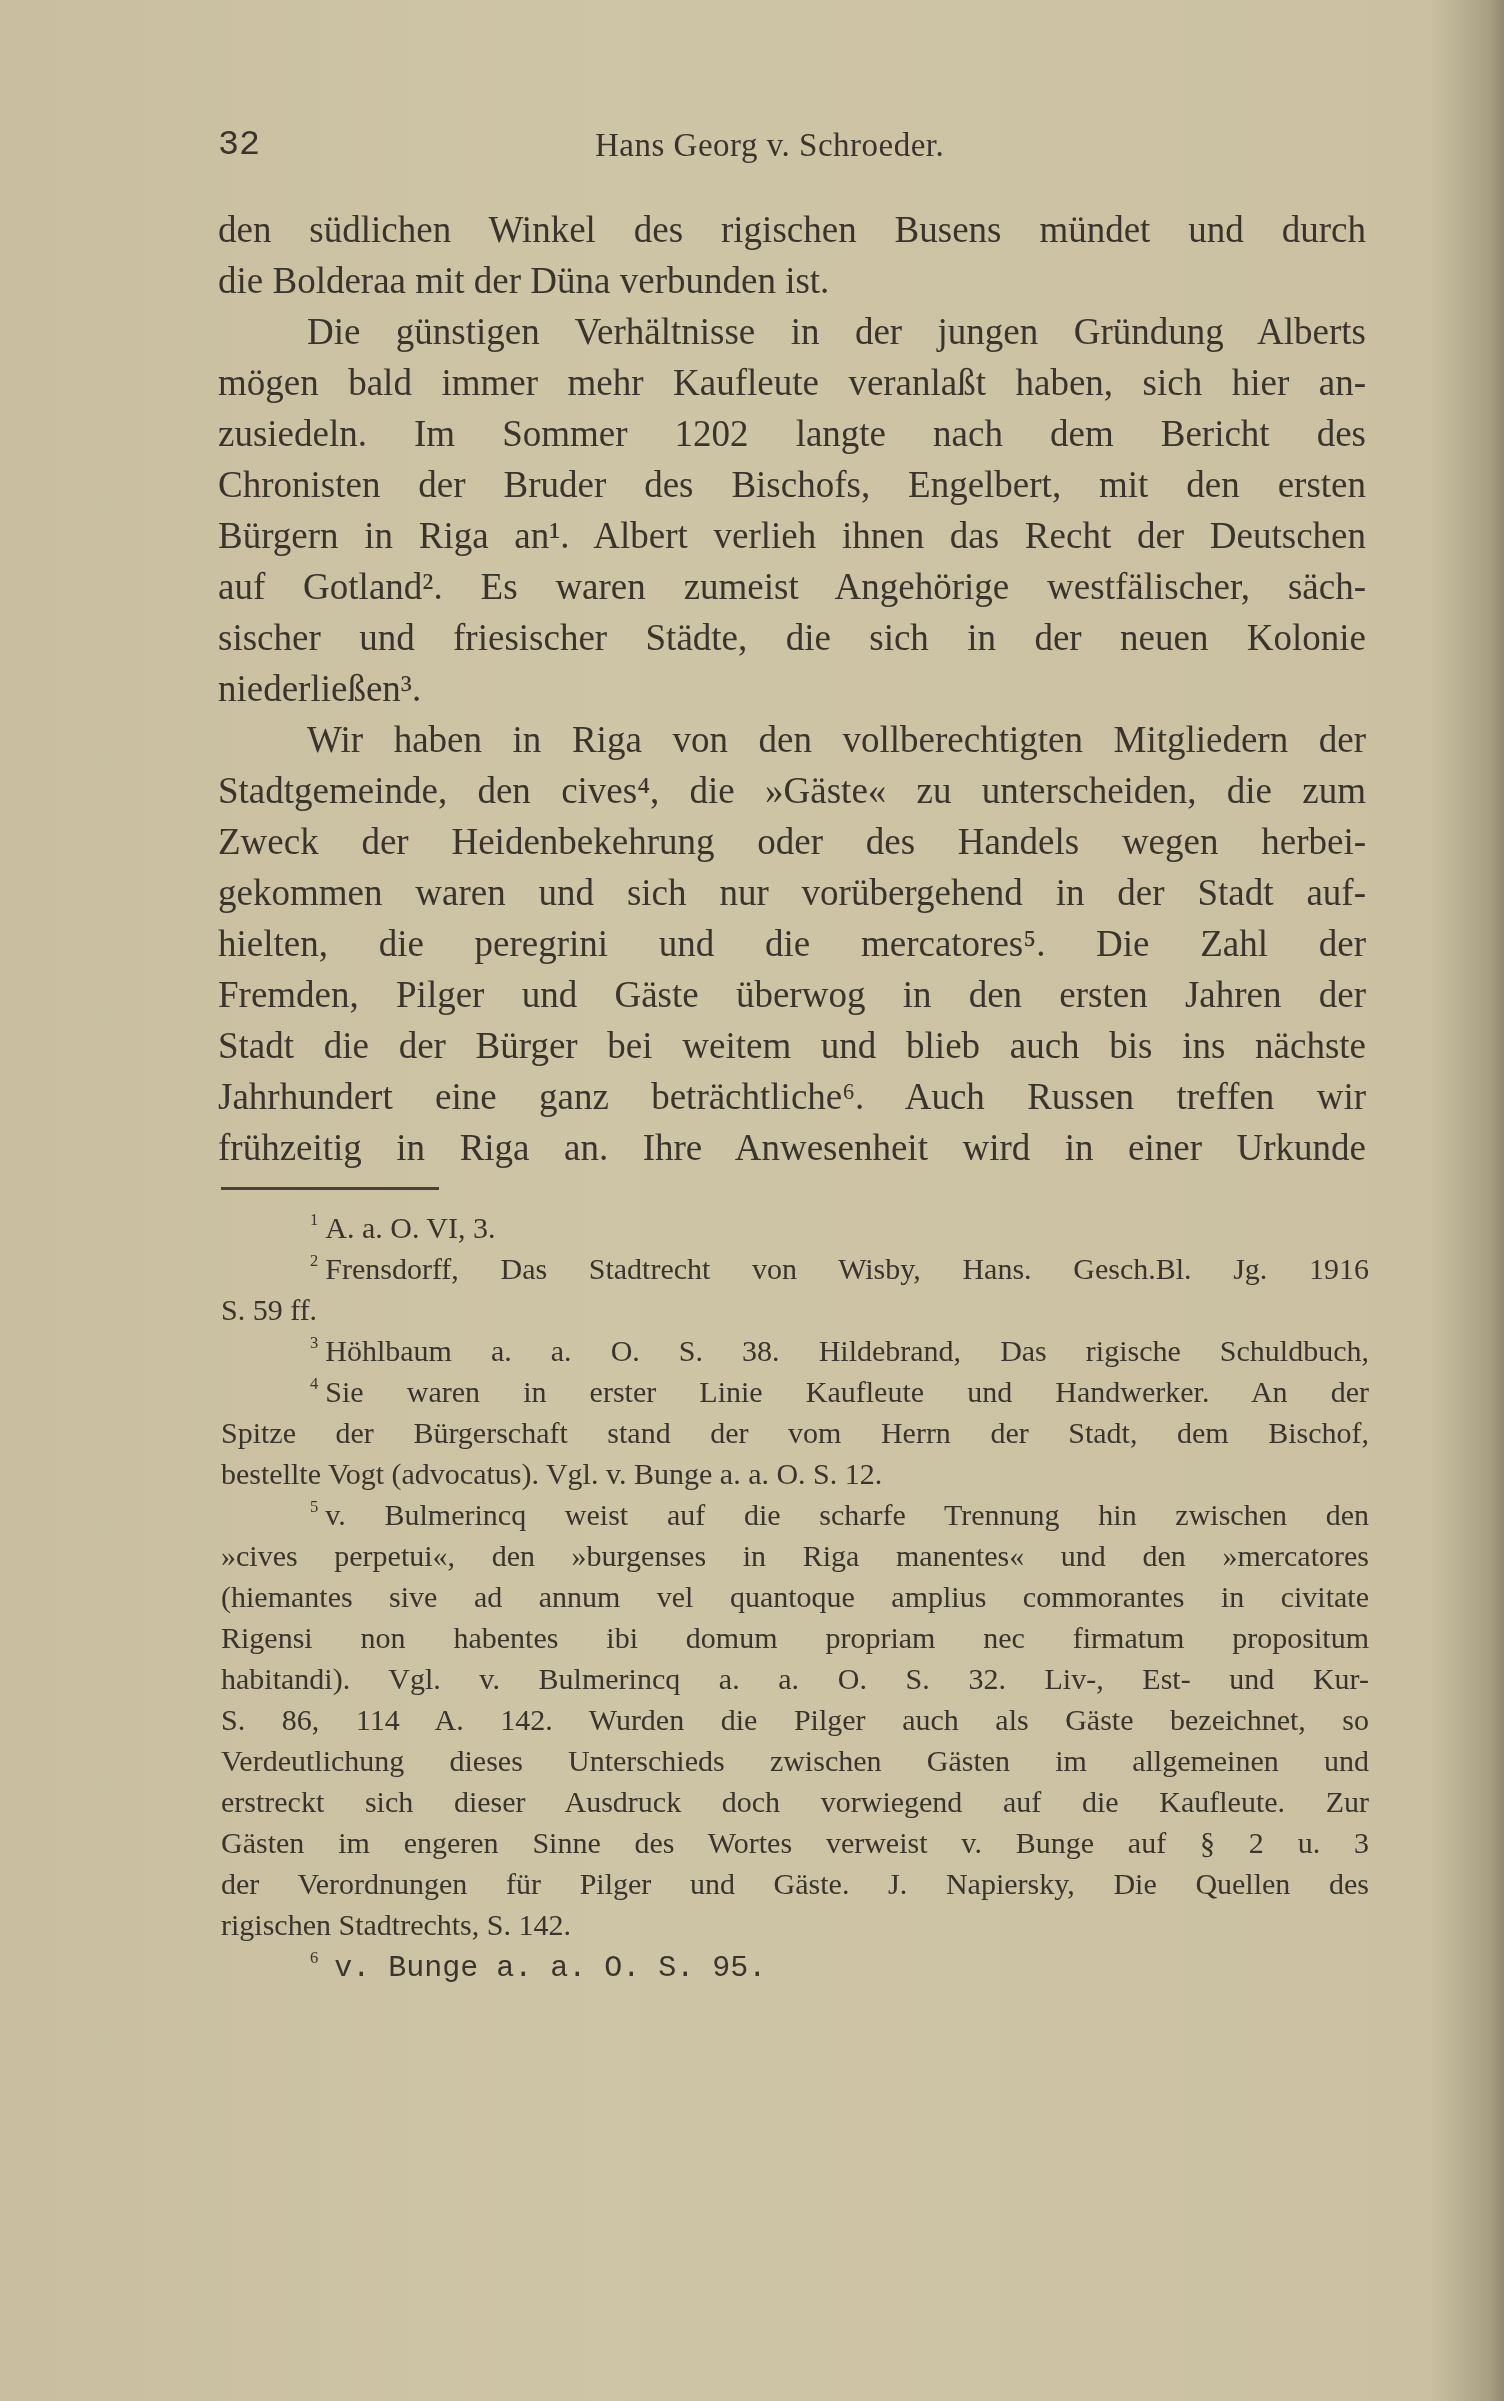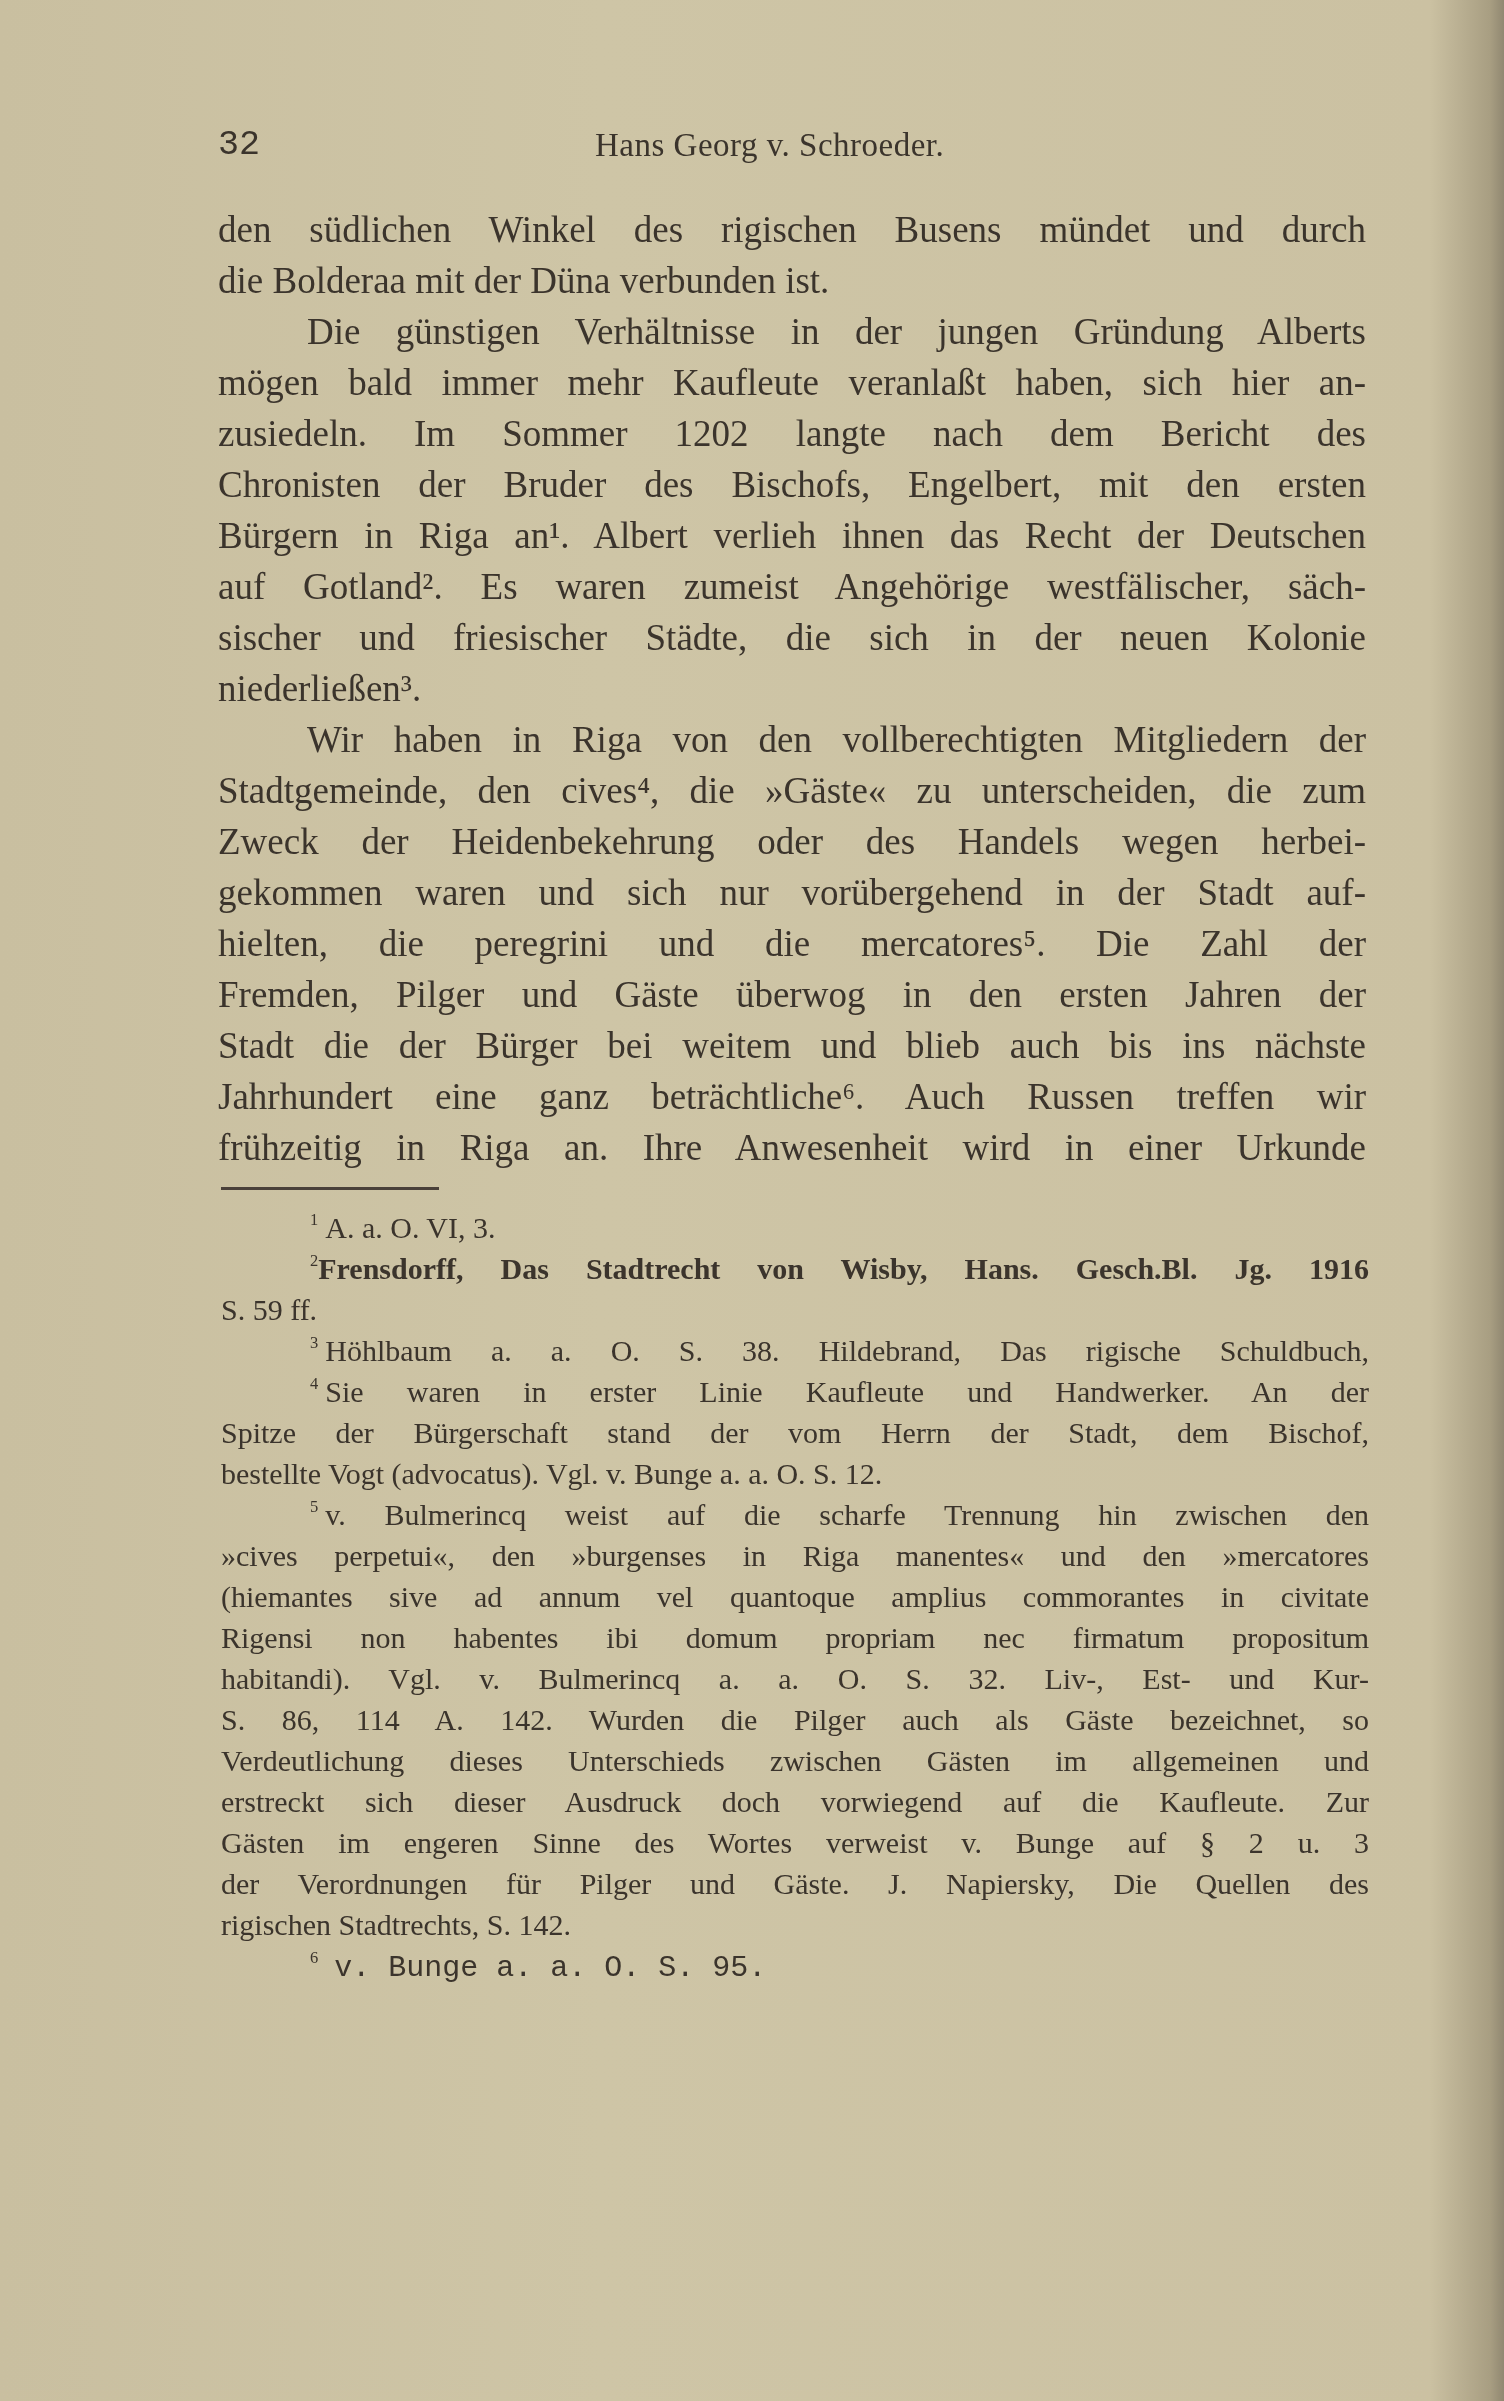--- a/index.html
+++ b/index.html
@@ -81,21 +81,21 @@
     <span class="line">frühzeitig in Riga an. Ihre Anwesenheit wird in einer Urkunde</span>
   </div>
 
 <div class="rule"></div>
 
 <div class="footnotes" id="footnotes">
     <div>
       <span class="fline indent last"><sup>1</sup><span style="margin-left: 7px;">A. a. O. VI, 3.</span></span>
     </div>
     <div>
-      <span class="fline indent"><sup>2</sup><span style=" font-weight: bold;">Frensdorff, Das Stadtrecht von Wisby, Hans. Gesch.Bl. Jg. 1916</span></span>
+      <span class="fline indent"><sup>2</sup><span style="margin-left: 7px;">Frensdorff, Das Stadtrecht von Wisby, Hans. Gesch.Bl. Jg. 1916</span></span>
       <span class="fline last">S. 59 ff.</span>
     </div>
     <div>
       <span class="fline indent"><sup>3</sup><span style="margin-left: 7px;">Höhlbaum a. a. O. S. 38. Hildebrand, Das rigische Schuldbuch,</span></span>
     </div>
     <div>
       <span class="fline indent"><sup>4</sup><span style="margin-left: 7px;">Sie waren in erster Linie Kaufleute und Handwerker. An der</span></span>
       <span class="fline">Spitze der Bürgerschaft stand der vom Herrn der Stadt, dem Bischof,</span>
       <span class="fline last">bestellte Vogt (advocatus). Vgl. v. Bunge a. a. O. S. 12.</span>
     </div>

